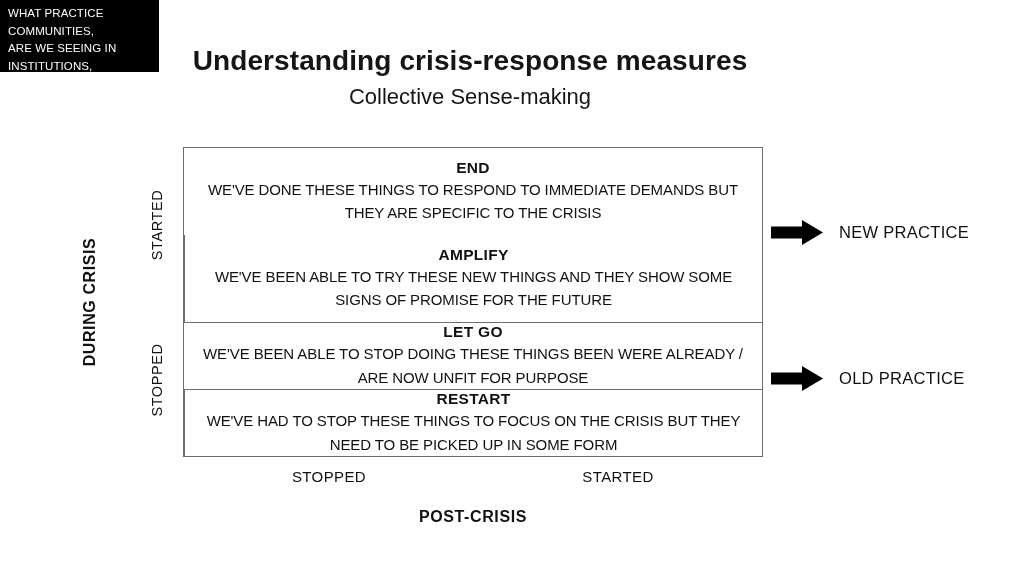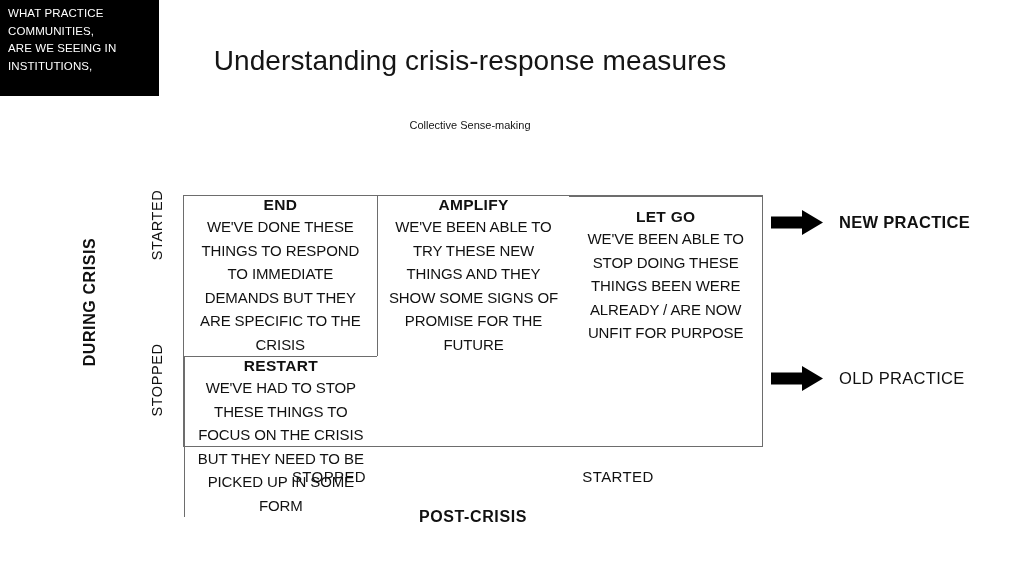--- a/index.html
+++ b/index.html
@@ -15,70 +15,68 @@
     font-family: "Liberation Sans", sans-serif;
     color: #111111;
   }
 
   
   #question-box {
     position: absolute;
     left: 0;
     top: 0;
     width: 159px;
-    height: 96px;
+    height: 72px;
     background: #000000;
     color: #ffffff;
     box-sizing: border-box;
     padding: 5px 8px 0 8px;
   }
   #question-box .qline {
     font-size: 11.5px;
     line-height: 17.5px;
     letter-spacing: 0.1px;
     white-space: nowrap;
   }
 
   
   #title {
     position: absolute;
     left: 0;
     top: 45px;
     width: 940px;
     text-align: center;
     font-size: 28px;
-    font-weight: 400;
+    font-weight: 700;
     letter-spacing: 0.1px;
     color: #151515;
   }
   #subtitle {
     position: absolute;
     left: 0;
     top: 84px;
     width: 940px;
     text-align: center;
-    font-size: 11px;
+    font-size: 22px;
     font-weight: 400;
     color: #151515;
-    margin-top: 35px;
   }
 
   
   #matrix {
     position: absolute;
     left: 183px;
     top: 147px;
     width: 580px;
-    height: 252px;
+    height: 310px;
     box-sizing: border-box;
     border: 1.6px solid #6d6d6d;
     display: grid;
-    grid-template-columns: 1fr 1fr 1fr;
+    grid-template-columns: 1fr;
     grid-template-rows: 1fr 1fr;
-    margin-top: 48px;
   }
   .cell {
     box-sizing: border-box;
     display: flex;
     flex-direction: column;
     align-items: center;
     justify-content: center;
     padding: 0 8px;
     text-align: center;
   }
@@ -140,21 +138,21 @@
     white-space: nowrap;
   }
 
   
   .outcome {
     position: absolute;
     left: 771px;
     display: flex;
     align-items: center;
   }
-  #outcome-new { top: 210px; font-weight: bold; }
+  #outcome-new { top: 220px; }
   #outcome-old { top: 366px; justify-content: space-between; }
   .arrow-icon {
     width: 52px;
     height: 25px;
     display: block;
   }
   .outcome-label {
     margin-left: 16px;
     font-size: 16.5px;
     letter-spacing: 0.3px;

